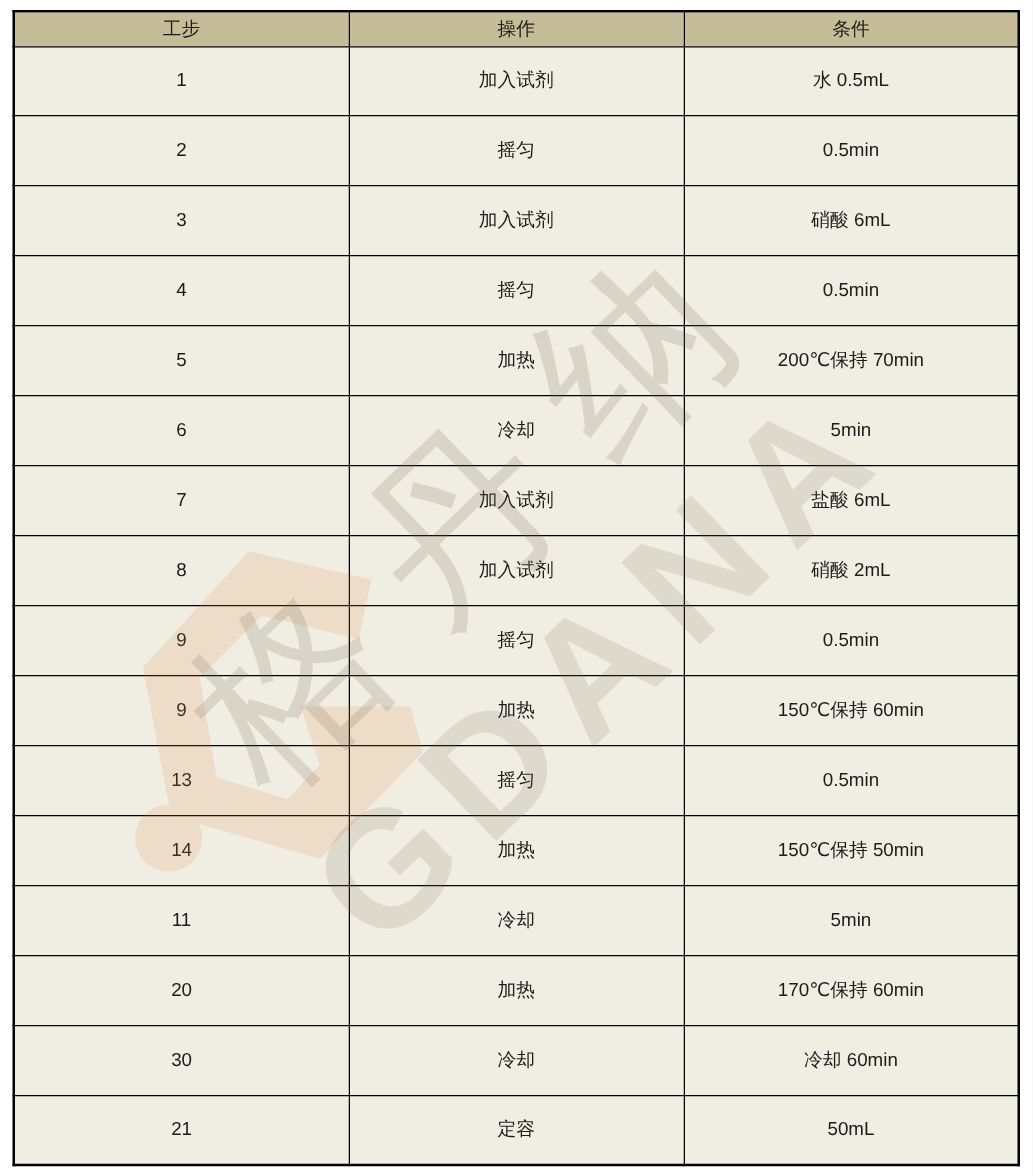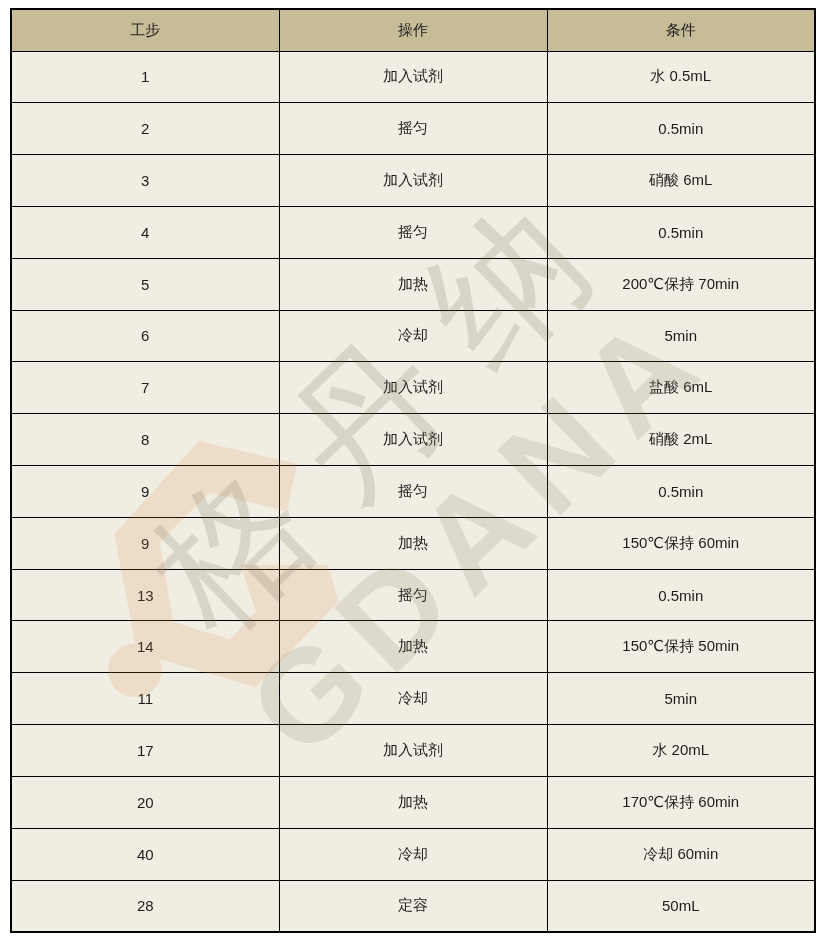--- a/index.html
+++ b/index.html
@@ -38,21 +38,21 @@
   .steps-table td{
     border:1px solid var(--border-color);
     text-align:center;
     vertical-align:middle;
     font-size:15px;
     color:var(--text-color);
     padding:0;
     overflow:hidden;
     white-space:nowrap;
   }
-  .steps-table thead tr{height:42px;border-radius:18px;}
+  .steps-table thead tr{height:28px;border-radius:18px;}
   .steps-table tbody tr{height:42px;}
   .steps-table th{
     background:var(--header-bg);
     font-weight:normal;
   }
   .steps-table td{
     background:var(--row-bg);
   }
   
   .watermark-layer{
@@ -174,36 +174,31 @@
           <td>14</td>
           <td>加热</td>
           <td>150℃保持 50min</td>
         </tr>
         <tr>
           <td>11</td>
           <td>冷却</td>
           <td>5min</td>
         </tr>
         <tr>
-          <td>17</td>
-          <td>加入试剂</td>
-          <td>水 20mL</td>
-        </tr>
-        <tr>
           <td>20</td>
           <td>加热</td>
           <td>170℃保持 60min</td>
         </tr>
         <tr>
-          <td>40</td>
+          <td>30</td>
           <td>冷却</td>
           <td>冷却 60min</td>
         </tr>
         <tr>
-          <td>28</td>
+          <td>21</td>
           <td>定容</td>
           <td>50mL</td>
         </tr>
       </tbody>
   </table>
 
   <div class="watermark-layer">
     <svg class="wm-logo" viewBox="0 0 300 300" xmlns="http://www.w3.org/2000/svg">
 
       <path d="M215 52 L120 30 L38 120 L60 235 L175 268 L255 185 L245 150 L160 150 L175 195 L150 222 L95 205 L82 128 L130 80 L205 98 Z" fill="var(--watermark-logo)"></path>

